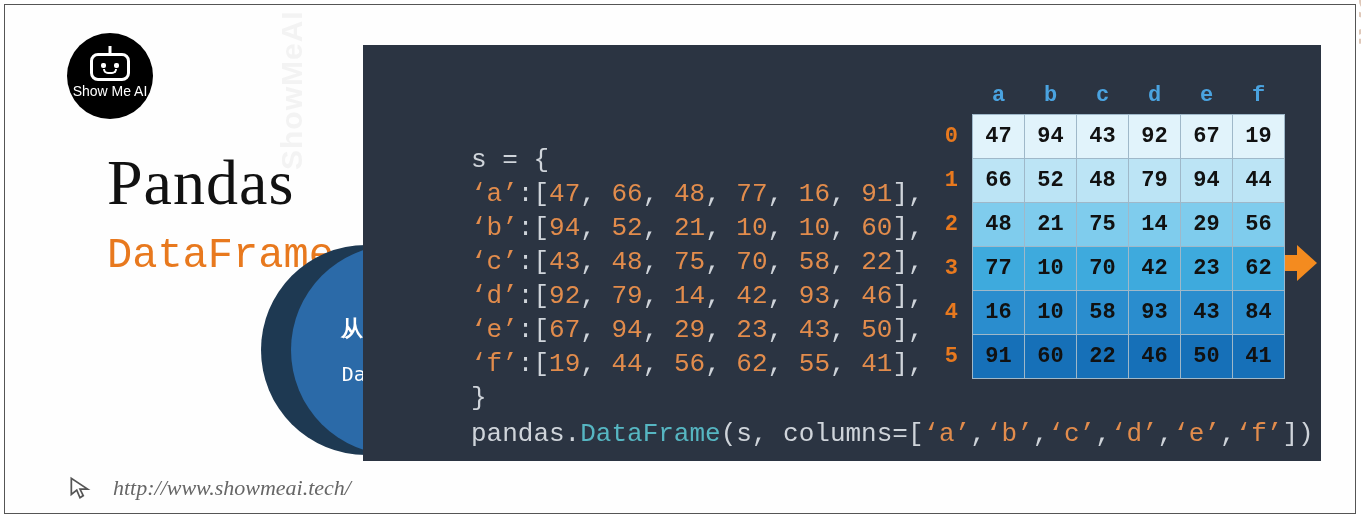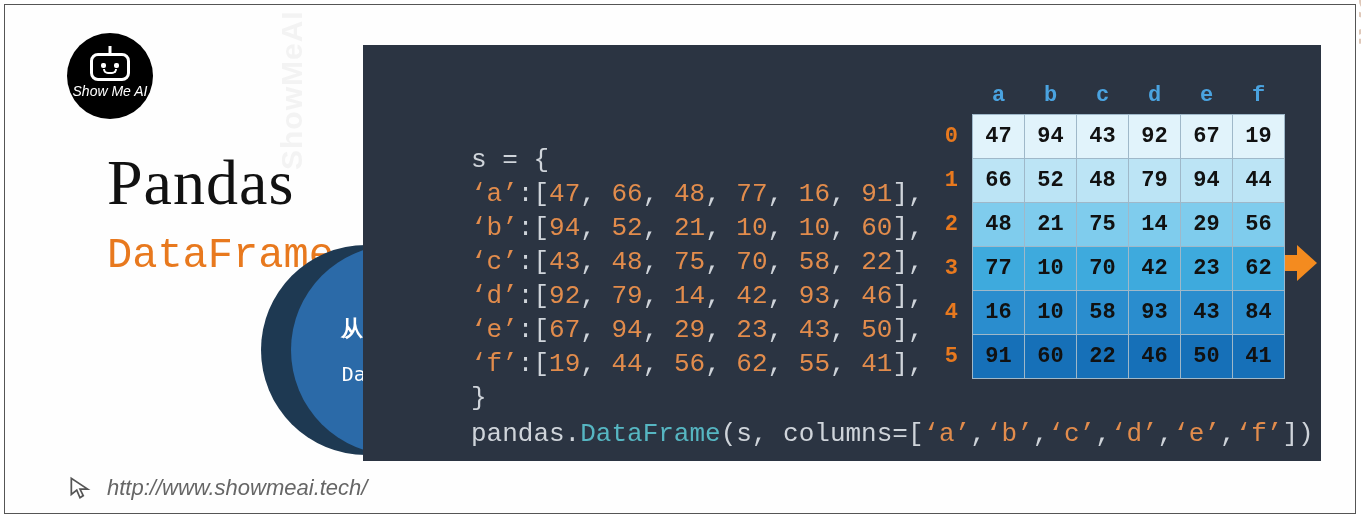--- a/index.html
+++ b/index.html
@@ -26,21 +26,20 @@
     width: 86px; height: 86px;
     border-radius: 50%;
     background: #000;
     color: #fff;
     display: flex;
     flex-direction: column;
     align-items: center;
     justify-content: center;
     font-size: 14px;
     font-weight: 500;
-    font-style: italic;
   }
   .logo .bot {
     width: 40px; height: 28px;
     border: 3px solid #fff;
     border-radius: 8px;
     position: relative;
     margin-bottom: 2px;
   }
   .logo .bot::before {
     content: "";
@@ -181,23 +180,23 @@
     transform: rotate(90deg) translateY(-100%);
     transform-origin: top right;
     letter-spacing: 1px;
   }
   .watermark-right .p2{color:#c9a48a99;}
   .footer {
     position: absolute;
     left: 62px; bottom: 12px;
     display: flex;
     align-items: center;
-    gap: 14px;
+    gap: 20px;
     color: #666;
-    font-family: Liberation Sans, sans-serif;
+    font-family: Liberation Serif, serif;
     font-size: 22px;
     font-style: italic;
   }
   .cursor-icon {
     width: 26px; height: 26px; position: relative;
   }
   .cursor-icon svg { width:26px; height:26px; }
 </style>
 </head>
 <body>

